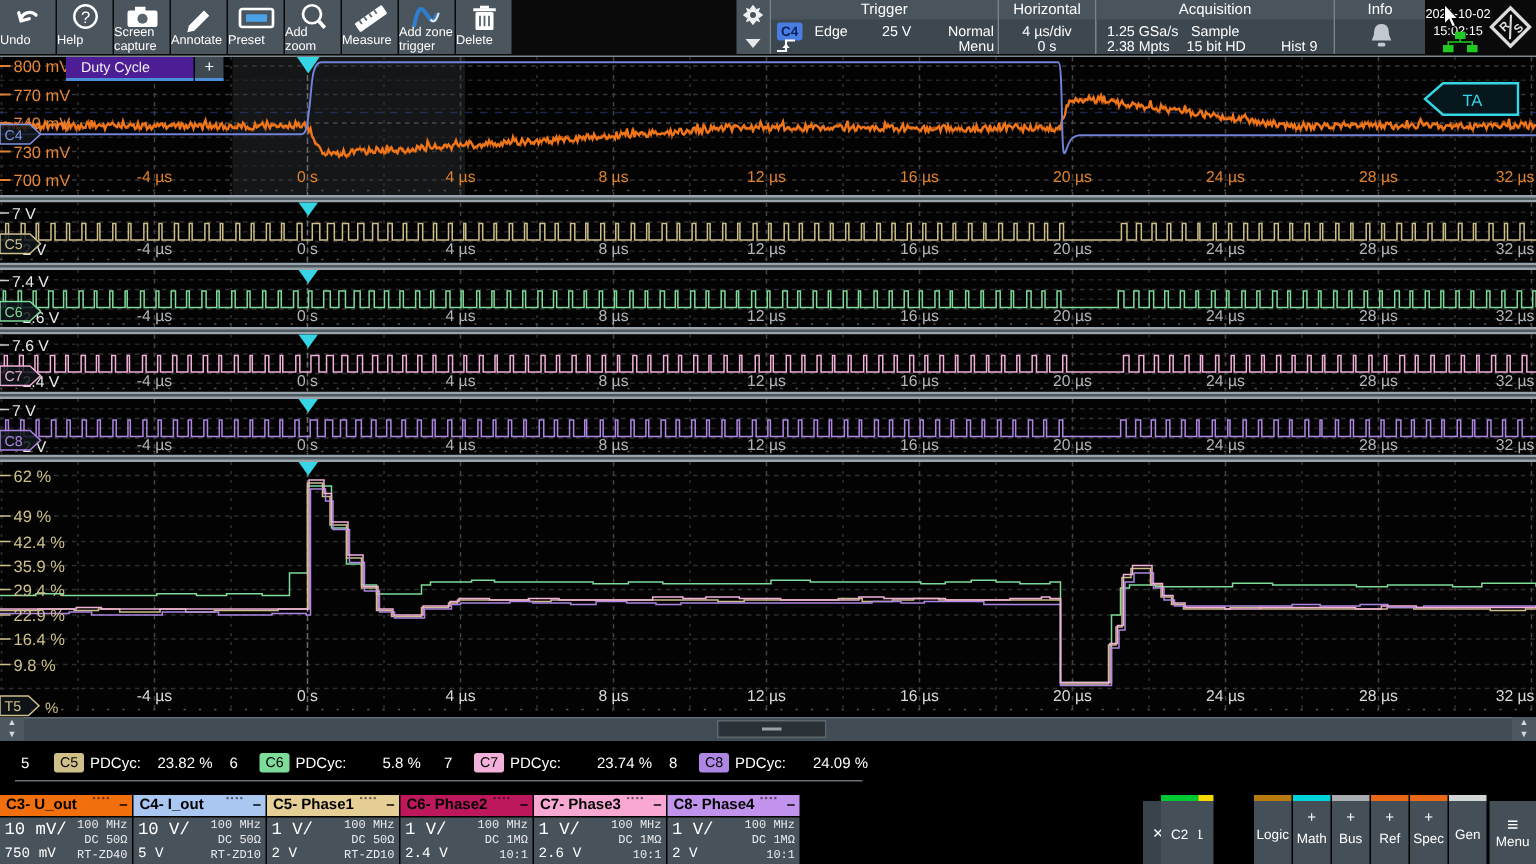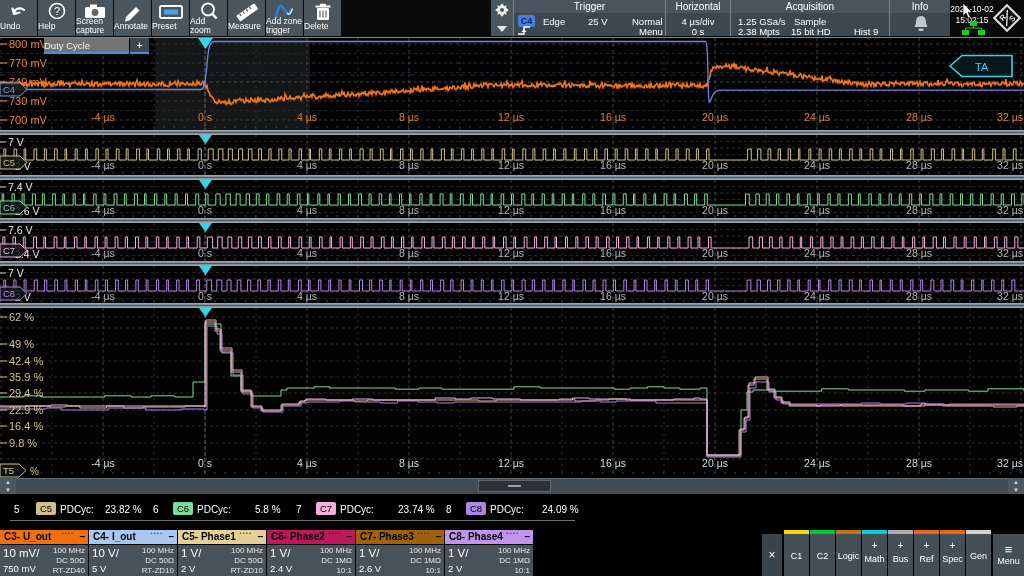--- a/index.html
+++ b/index.html
@@ -8,21 +8,21 @@
 .tblbl { position:absolute; width:100%; text-align:left; color:#fff; font-size:8.5px; line-height:9px; }
 .spanel { position:absolute; top:0; height:36px; background:#3d474f; border-left:1px solid #79838b; }
 .shead { position:absolute; top:0; left:0; right:0; height:13px; background:#49545c;
          color:#fff; font-size:10px; text-align:center; line-height:13px; }
 .sv { position:absolute; color:#fff; font-size:9.5px; white-space:nowrap; }
 .cbox { position:absolute; top:0; width:88px; height:46px; }
 .chead { position:absolute; left:0; top:0; right:0; height:14px; color:#000;
           font-size:10px; font-weight:bold; line-height:14px; padding-left:4px; }
 .cdots { position:absolute; right:14px; top:-4px; font-size:6px; color:#00000088; letter-spacing:1px; }
 .cmin { position:absolute; right:3px; top:0; font-weight:bold; }
-.cbody { position:absolute; left:0; top:15px; right:0; bottom:0; background:#47525a; }
+.cbody { position:absolute; left:0; top:15px; right:0; bottom:0; background:#47525a;font-family:Liberation Mono, monospace; }
 .cbig { position:absolute; left:3px; top:2px; color:#fff; font-size:11.5px; }
 .csmall { position:absolute; left:3px; top:18px; color:#fff; font-size:9.5px; }
 .crcol { position:absolute; right:3px; top:1px; text-align:right; }
 .cr { color:#e8eaec; font-size:8px; line-height:10px;margin-left:27px; }
 .rbtn { position:absolute; top:534px; height:42px; background:#454f57; }
 .rstripe { position:absolute; left:0; top:-4px; width:100%; height:4px; }
 .rplus { position:absolute; top:6px; width:100%; text-align:center; color:#fff; font-size:10px; }
 .rlbl { position:absolute; width:100%; text-align:center; color:#fff; font-size:9px; }
 .mtx { position:absolute; top:504px; color:#fff; font-size:10px; }
 .mbadge { position:absolute; top:502px; width:20px; height:13px; border-radius:2px;
@@ -489,21 +489,21 @@
 <text x="613" y="467" fill="#d7dadc" font-size="10.5" text-anchor="middle">16 µs</text>
 <text x="715" y="467" fill="#d7dadc" font-size="10.5" text-anchor="middle">20 µs</text>
 <text x="817" y="467" fill="#d7dadc" font-size="10.5" text-anchor="middle">24 µs</text>
 <text x="919" y="467" fill="#d7dadc" font-size="10.5" text-anchor="middle">28 µs</text>
 <text x="1023" y="467" fill="#d7dadc" font-size="10.5" text-anchor="end">32 µs</text>
 <polygon points="0,464 19,464 26,470.5 19,477 0,477" fill="#10161c" fill-opacity="0.85" stroke="#cfc08a" stroke-width="1"></polygon>
       <text x="3" y="474" fill="#cfc08a" font-size="9.5">T5</text>
 <text x="30" y="475" fill="#cfc08a" font-size="10">%</text>
 </svg>
 
-<div style="position:absolute;left:44px;top:38px;width:85px;height:16px;background:#737373;border-bottom:2px solid #4a90d8;color:#f0f0f0;font-size:9.5px;line-height:15px;">Duty Cycle</div>
+<div style="position:absolute;left:44px;top:38px;width:85px;height:16px;background:#4c1d95;border-bottom:2px solid #4a90d8;color:#f0f0f0;font-size:9.5px;line-height:15px;padding-left:10px">Duty Cycle</div>
 <div style="position:absolute;left:130px;top:38px;width:19px;height:16px;background:#3d4850;border-bottom:2px solid #4a90d8;color:#fff;font-size:11px;line-height:15px;text-align:center">+</div>
 
 <div style="position:absolute;left:0;top:478px;width:1024px;height:16px;background:#424c55;border-top:1px solid #606a72"></div>
 <div style="position:absolute;left:0;top:478px;width:16px;height:16px;background:#4d575f;color:#d4d9dd;font-size:6px;text-align:center;line-height:8px">▲<br>▼</div>
 <div style="position:absolute;left:1008px;top:478px;width:16px;height:16px;background:#4d575f;color:#d4d9dd;font-size:6px;text-align:center;line-height:8px">▲<br>▼</div>
 <div style="position:absolute;left:478px;top:480px;width:73px;height:12px;background:#2a3137;border:1px solid #5e686f"></div>
 <div style="position:absolute;left:508px;top:485px;width:13px;height:2px;background:#9aa2a8"></div>
 
 <div class="mtx" style="left:14px">5</div>
 <div class="mbadge" style="left:36px;background:#cfc08a">C5</div>
@@ -566,21 +566,21 @@
           <div class="cbig">1 V/</div>
           <div class="csmall">2.4 V</div>
           <div class="crcol">
             <div class="cr">100 MHz</div>
             <div class="cr">DC 1MΩ</div>
             <div class="cr">10:1</div>
           </div>
         </div>
       </div>
 <div class="cbox" style="left:356px">
-        <div class="chead" style="background:#a16207"><span>C7- Phase3</span><span class="cdots">••••</span><span class="cmin">–</span></div>
+        <div class="chead" style="background:#f9a8d4"><span>C7- Phase3</span><span class="cdots">••••</span><span class="cmin">–</span></div>
         <div class="cbody">
           <div class="cbig">1 V/</div>
           <div class="csmall">2.6 V</div>
           <div class="crcol">
             <div class="cr">100 MHz</div>
             <div class="cr">DC 1MΩ</div>
             <div class="cr">10:1</div>
           </div>
         </div>
       </div>
@@ -597,21 +597,21 @@
         </div>
       </div>
 </div>
 <div class="rbtn" style="left:762px;width:20px;background:#39434b">
       <div class="rlbl" style="top:14px;font-size:12px">×</div>
     </div>
 <div class="rbtn" style="left:784px;width:25px">
       <div class="rstripe" style="background:#f5d800"></div>
       <div class="rlbl" style="top:17px">C1</div>
     </div>
-<div class="rbtn" style="left:810px;width:25px">
+<div class="rbtn" style="left:774px;width:25px">
       <div class="rstripe" style="background:#00c832"></div>
       <div class="rlbl" style="top:17px">C2</div>
     </div>
 <div class="rbtn" style="left:836px;width:25px">
       <div class="rstripe" style="background:#b87a10"></div>
       <div class="rlbl" style="top:17px">Logic</div>
     </div>
 <div class="rbtn" style="left:862px;width:25px">
       <div class="rstripe" style="background:#00d2dc"></div>
       <div class="rplus">+</div>

